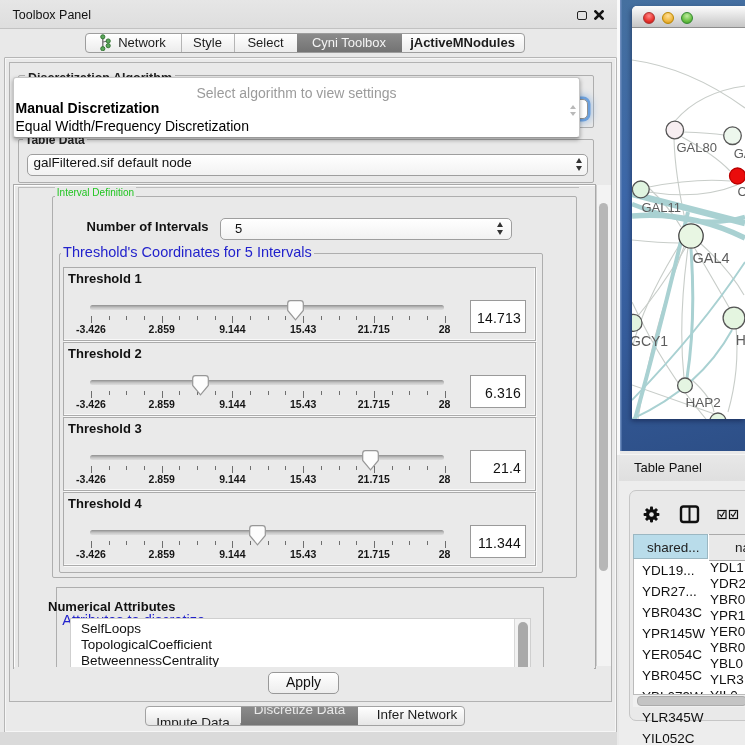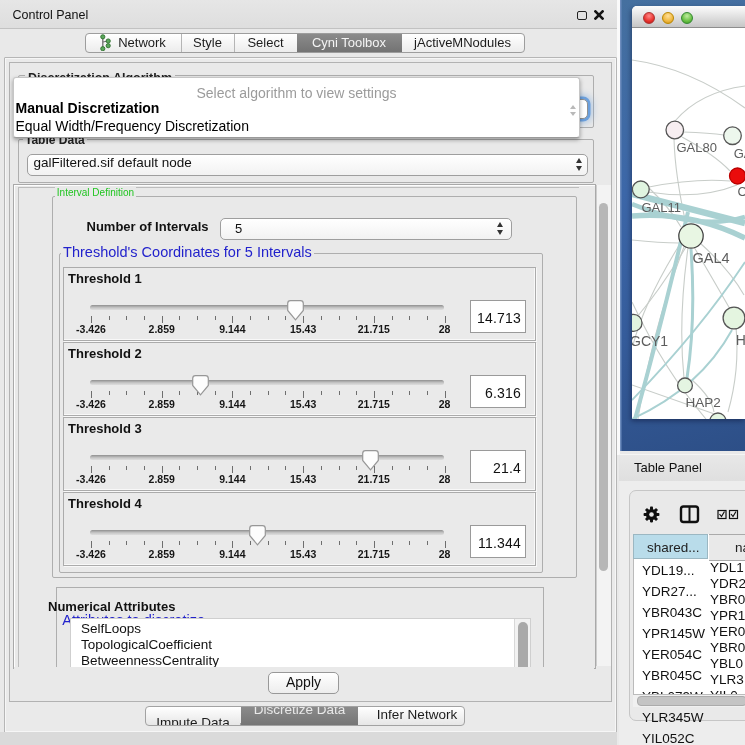--- a/index.html
+++ b/index.html
@@ -5,21 +5,21 @@
   html,body{margin:0;padding:0;}
   body{width:745px;height:745px;overflow:hidden;font-family:"Liberation Sans",sans-serif;background:#e9e9e9;position:relative;}
   .abs{position:absolute;}
   #page{position:absolute;left:0;top:0;width:745px;height:745px;overflow:hidden;}
 </style>
 </head>
 <body>
 <div id="page">
 
 <div class="abs" style="left:0;top:0;width:617px;height:28px;background:linear-gradient(#e6e6e6,#dedede);border-bottom:1px solid #c2c2c2;"></div>
-<div class="abs" style="left:12.5px;top:8px;font-size:12.5px;color:#111;">Control Panel</div>
+<div class="abs" style="left:12.5px;top:8px;font-size:12.5px;color:#111;">Toolbox Panel</div>
 <div class="abs" style="left:577px;top:10.5px;width:8px;height:7.5px;border:1.6px solid #222;border-radius:2px;"></div>
 <svg class="abs" style="left:593.5px;top:10px;" width="10" height="10" viewBox="0 0 10 10">
       <g stroke="#141414" stroke-width="2.7" stroke-linecap="round">
         <line x1="1.4" y1="1.4" x2="8.6" y2="8.6"></line>
         <line x1="8.6" y1="1.4" x2="1.4" y2="8.6"></line>
       </g>
     </svg>
 
 <div class="abs" style="left:84.5px;top:32.5px;width:438px;height:18.5px;background:linear-gradient(#ffffff,#ececec);border:1px solid #9d9d9d;border-radius:4px;overflow:hidden;display:flex;font-size:13px;color:#1c1c1c;">
   <div style="width:95px;display:flex;align-items:center;justify-content:center;border-right:1px solid #b5b5b5;">
@@ -27,21 +27,21 @@
       <line x1="2.8" y1="3" x2="2.8" y2="15" stroke="#707070" stroke-width="1.3"></line>
       <line x1="2.8" y1="8" x2="8" y2="7" stroke="#707070" stroke-width="1.1"></line>
       <circle cx="2.8" cy="2.8" r="2.1" fill="#5aa85a" stroke="#2e6e2e" stroke-width="0.9"></circle>
       <circle cx="8.2" cy="7" r="2.1" fill="#5aa85a" stroke="#2e6e2e" stroke-width="0.9"></circle>
       <circle cx="8.2" cy="11.7" r="2.1" fill="#5aa85a" stroke="#2e6e2e" stroke-width="0.9"></circle>
       <circle cx="2.8" cy="14.7" r="2.1" fill="#5aa85a" stroke="#2e6e2e" stroke-width="0.9"></circle>
     </svg>Network</div>
   <div style="width:52px;display:flex;align-items:center;justify-content:center;border-right:1px solid #b5b5b5;">Style</div>
   <div style="width:62px;display:flex;align-items:center;justify-content:center;">Select</div>
   <div style="width:105px;display:flex;align-items:center;justify-content:center;background:linear-gradient(#8b8b8b,#737373);color:#f4f4f4;">Cyni Toolbox</div>
-  <div style="flex:1;display:flex;align-items:center;justify-content:center;font-weight:normal;">jActiveMNodules</div>
+  <div style="flex:1;display:flex;align-items:center;justify-content:center;font-weight:bold;">jActiveMNodules</div>
 </div>
 
 <div class="abs" style="left:4px;top:57px;width:611px;height:674px;border:1px solid #b6b6b6;border-radius:1px;background:#eaeaea;box-shadow:inset 0 0 0 1px #f6f6f6;"></div>
 
 <div class="abs" style="left:9px;top:62px;width:601px;height:638px;border:1px solid #b2b2b2;background:#e9e9e9;"></div>
 
 <div class="abs" style="left:18px;top:75px;width:574px;height:51px;border:1px solid #aeaeae;border-radius:2px;"></div>
 <div class="abs" style="left:25px;top:71px;font-size:12.5px;font-weight:bold;color:#222;background:#e9e9e9;padding:0 3px;">Discretization Algorithm</div>
 
 <div class="abs" style="left:540px;top:99px;width:46px;height:18px;background:#fff;border:1px solid #909090;border-radius:5px;box-shadow:0 0 0 2.5px rgba(88,148,218,.8), 0 0 7px 4px rgba(88,148,218,.45);"></div>

